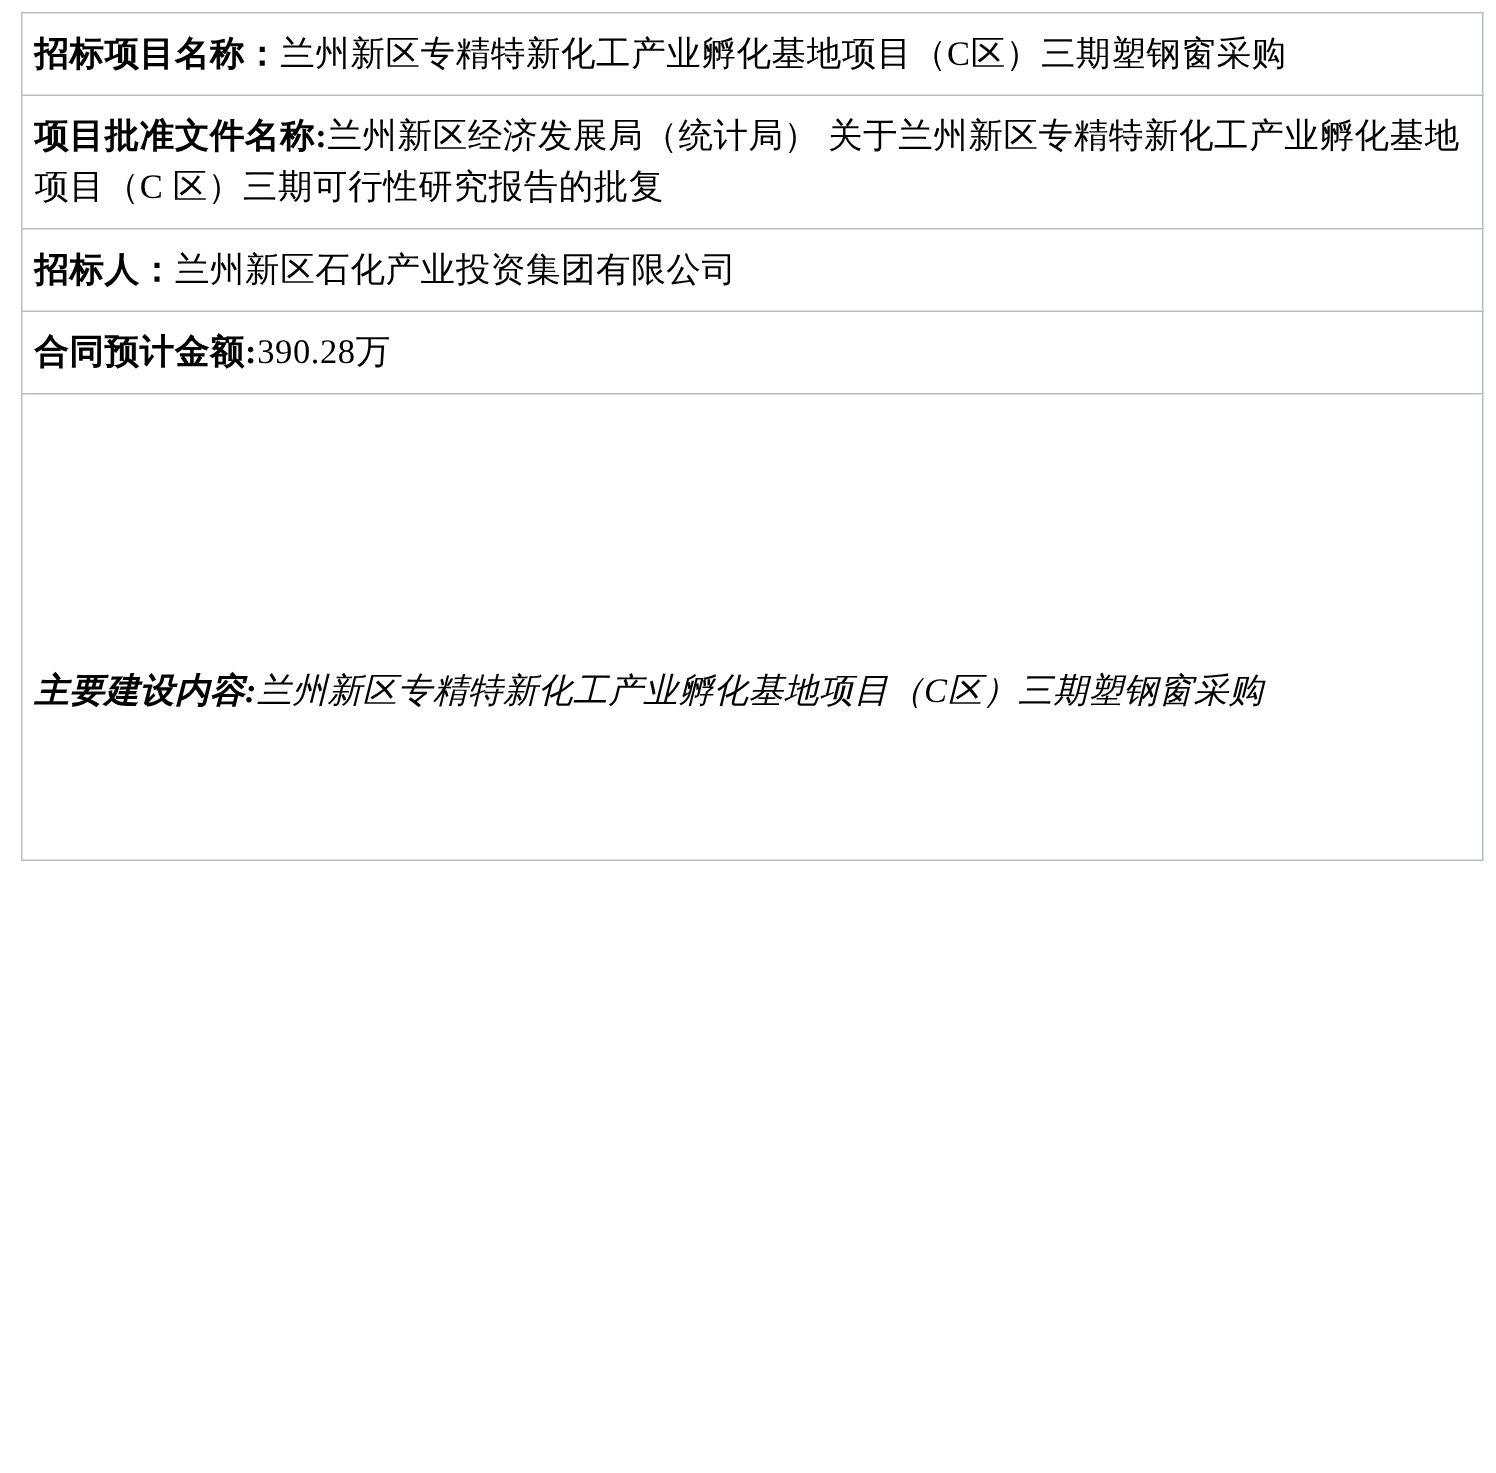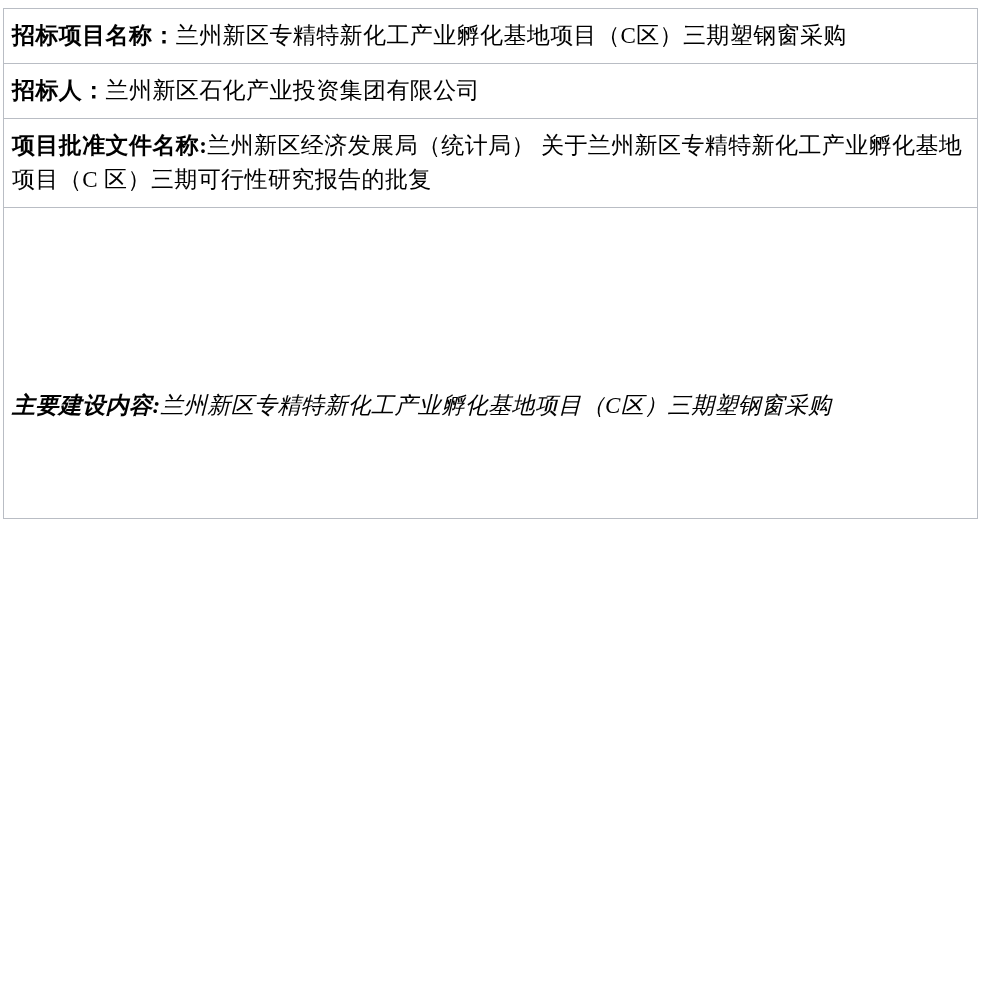--- a/index.html
+++ b/index.html
@@ -9,21 +9,21 @@
   }
   body {
     width: 997px;
     height: 982px;
     font-family: "Liberation Serif", "DejaVu Serif", serif;
     color: #000000;
     overflow: hidden;
   }
   .doc-table {
     width: 975px;
-    margin: 8px 11px 0 3px;
+    margin: 8px 11px 0 14px;
     border-collapse: collapse;
     table-layout: fixed;
   }
   .doc-table td {
     border: 1px solid #b9bdc4;
     padding: 10px 6px 10px 8px;
     vertical-align: top;
     font-size: 23px;
     line-height: 1.48;
     letter-spacing: 0.4px;
@@ -58,26 +58,31 @@
 
 <table class="doc-table">
   <tbody>
     <tr>
       <td>
         <span class="cell-inner"><span class="label">招标项目名称：</span><span class="value">兰州新区专精特新化工产业孵化基地项目（C区）三期塑钢窗采购</span></span>
       </td>
     </tr>
     <tr>
       <td>
+        <span class="cell-inner"><span class="label">项目批准文件名称:</span><span class="value">兰州新区经济发展局（统计局） 关于兰州新区专精特新化工产业孵化基地项目（C 区）三期可行性研究报告的批复</span></span>
+      </td>
+    </tr>
+    <tr>
+      <td>
         <span class="cell-inner"><span class="label">招标人：</span><span class="value">兰州新区石化产业投资集团有限公司</span></span>
       </td>
     </tr>
     <tr>
       <td>
-        <span class="cell-inner"><span class="label">项目批准文件名称:</span><span class="value">兰州新区经济发展局（统计局） 关于兰州新区专精特新化工产业孵化基地项目（C 区）三期可行性研究报告的批复</span></span>
+        <span class="cell-inner"><span class="label">合同预计金额:</span><span class="value">390.28万</span></span>
       </td>
     </tr>
     <tr class="row-xtall">
       <td>
         <span class="cell-inner"><span class="label">主要建设内容:</span><span class="value">兰州新区专精特新化工产业孵化基地项目（C区）三期塑钢窗采购</span></span>
       </td>
     </tr>
   </tbody>
 </table>
 

